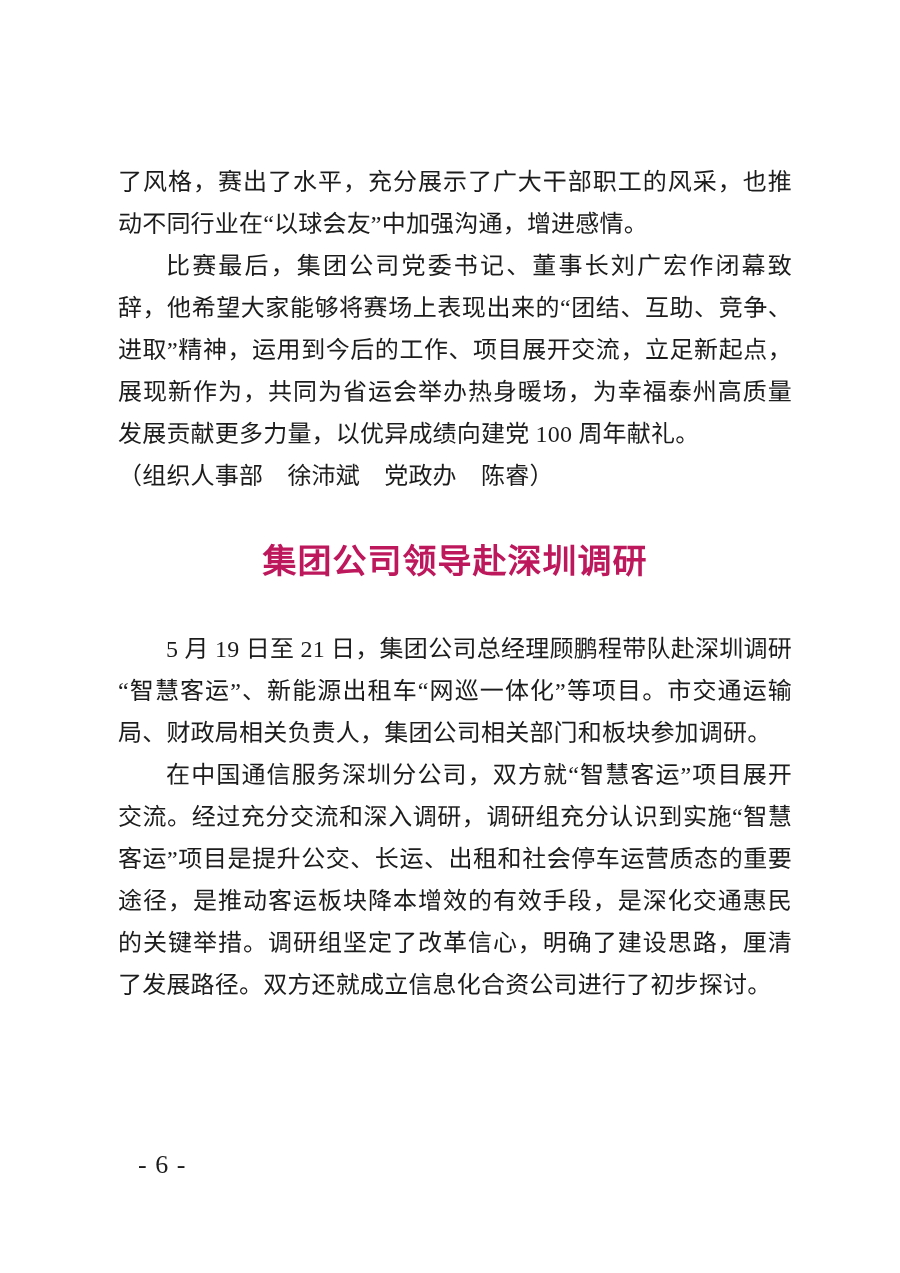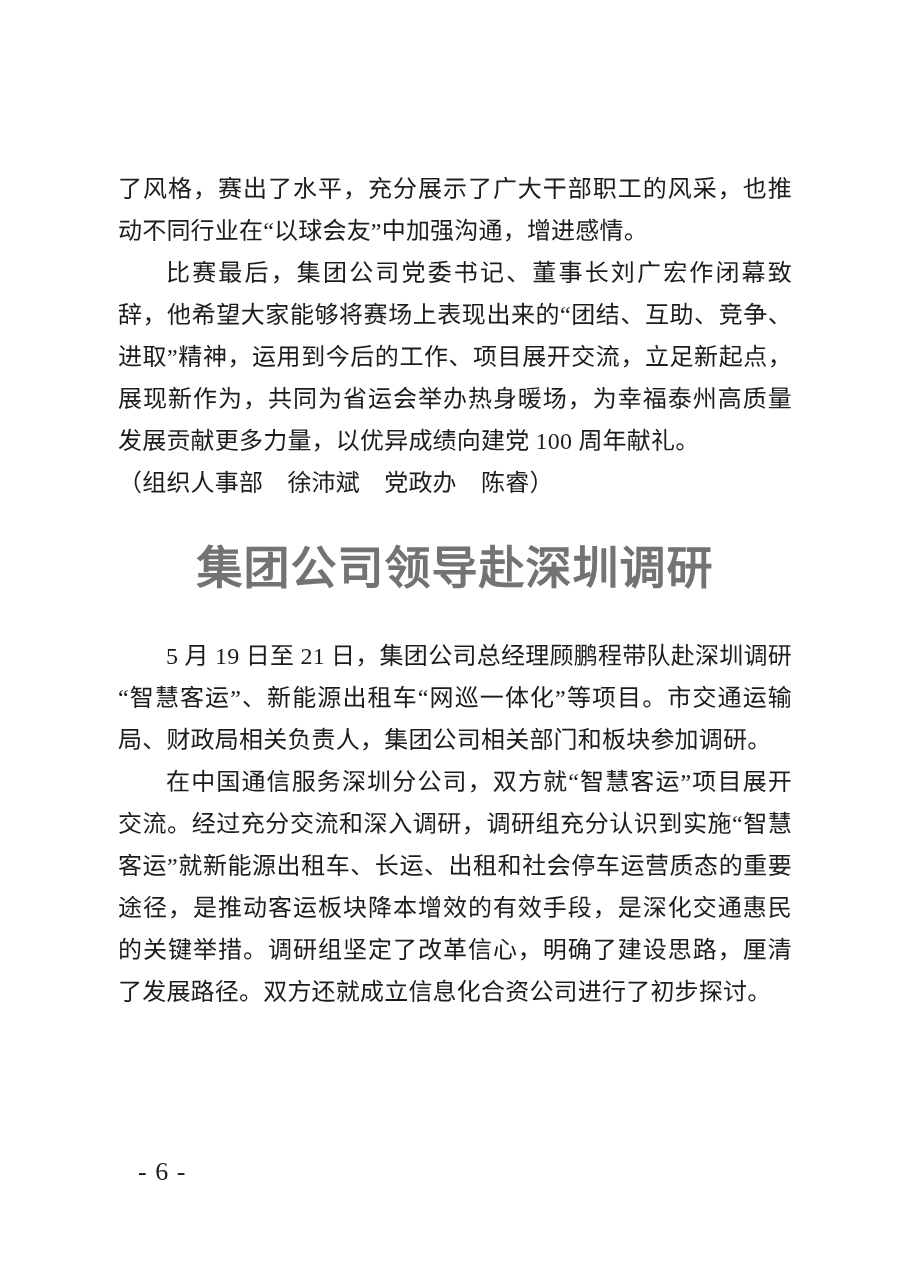--- a/index.html
+++ b/index.html
@@ -8,21 +8,20 @@
     background: #ffffff;
   }
   .page {
     position: relative;
     width: 900px;
     height: 1249px;
     background: #ffffff;
     overflow: hidden;
     color: #1c1c1c;
     font-family: "Liberation Serif", "DejaVu Serif", serif;
-    margin-top: 7px;
   }
   .content {
     position: absolute;
     left: 118px;
     top: 161px;
     width: 674px;
   }
   p.body {
     margin: 0;
     font-size: 24px;
@@ -37,26 +36,26 @@
   p.byline {
     margin: 0;
     font-size: 24px;
     line-height: 42px;
     text-align: left;
     padding-right: 14px;
     letter-spacing: 0.2px;
   }
   h1.article-title {
     margin: 41px 0 42px 0;
-    font-size: 46px;
+    font-size: 34px;
     line-height: 48px;
     font-weight: 700;
     text-align: center;
     letter-spacing: 1px;
-    color: #737373;
+    color: #be185d;
   }
   .footer-page-number {
     position: absolute;
     left: 138px;
     top: 1150px;
     font-size: 26px;
     line-height: 30px;
     letter-spacing: 1px;
     color: #1c1c1c;
   }
@@ -70,19 +69,19 @@
     <p class="body">了风格，赛出了水平，充分展示了广大干部职工的风采，也推动不同行业在“以球会友”中加强沟通，增进感情。</p>
 
     <p class="body indent">比赛最后，集团公司党委书记、董事长刘广宏作闭幕致辞，他希望大家能够将赛场上表现出来的“团结、互助、竞争、进取”精神，运用到今后的工作、项目展开交流，立足新起点，展现新作为，共同为省运会举办热身暖场，为幸福泰州高质量发展贡献更多力量，以优异成绩向建党 100 周年献礼。</p>
 
     <p class="byline">（组织人事部　徐沛斌　党政办　陈睿）</p>
 
     <h1 class="article-title">集团公司领导赴深圳调研</h1>
 
     <p class="body indent">5 月 19 日至 21 日，集团公司总经理顾鹏程带队赴深圳调研“智慧客运”、新能源出租车“网巡一体化”等项目。市交通运输局、财政局相关负责人，集团公司相关部门和板块参加调研。</p>
 
-    <p class="body indent">在中国通信服务深圳分公司，双方就“智慧客运”项目展开交流。经过充分交流和深入调研，调研组充分认识到实施“智慧客运”就新能源出租车、长运、出租和社会停车运营质态的重要途径，是推动客运板块降本增效的有效手段，是深化交通惠民的关键举措。调研组坚定了改革信心，明确了建设思路，厘清了发展路径。双方还就成立信息化合资公司进行了初步探讨。</p>
+    <p class="body indent">在中国通信服务深圳分公司，双方就“智慧客运”项目展开交流。经过充分交流和深入调研，调研组充分认识到实施“智慧客运”项目是提升公交、长运、出租和社会停车运营质态的重要途径，是推动客运板块降本增效的有效手段，是深化交通惠民的关键举措。调研组坚定了改革信心，明确了建设思路，厘清了发展路径。双方还就成立信息化合资公司进行了初步探讨。</p>
 
 
   </div>
 
   <div class="footer-page-number">- 6 -</div>
 </div>
 
 </body></html>

